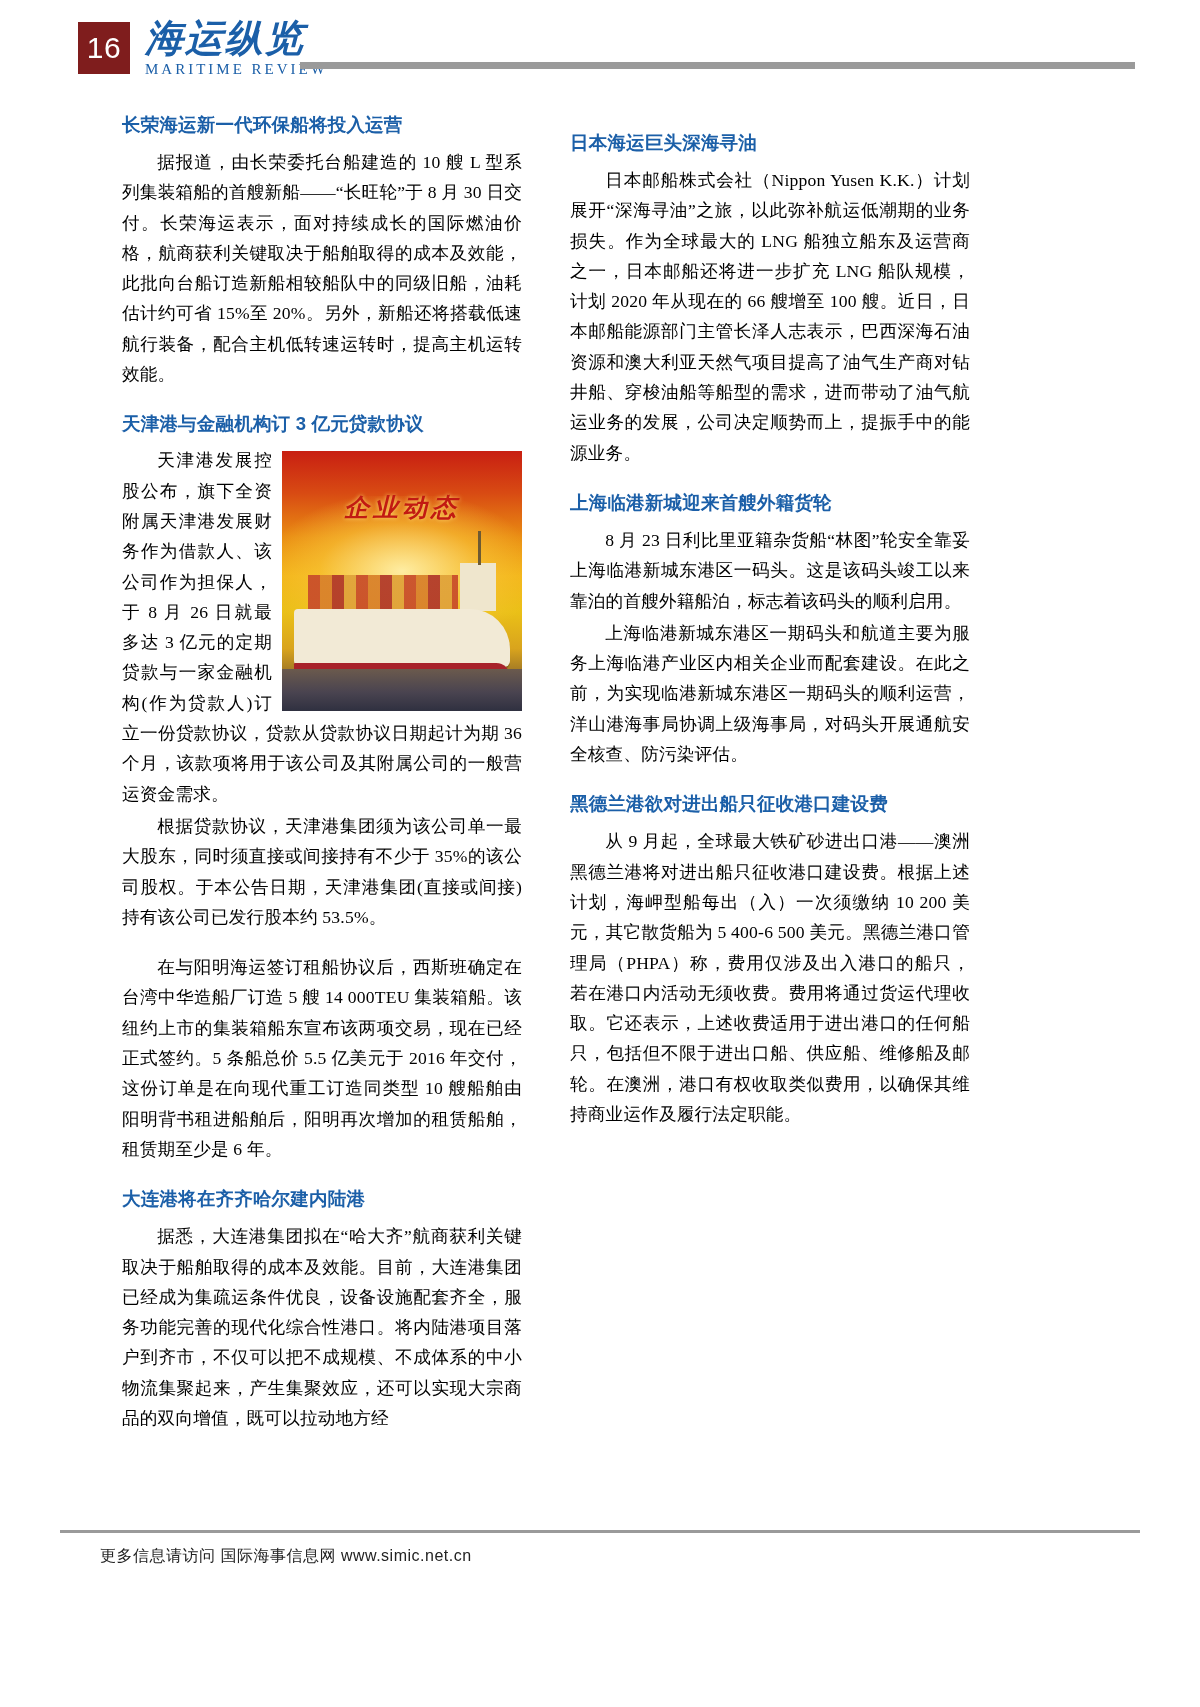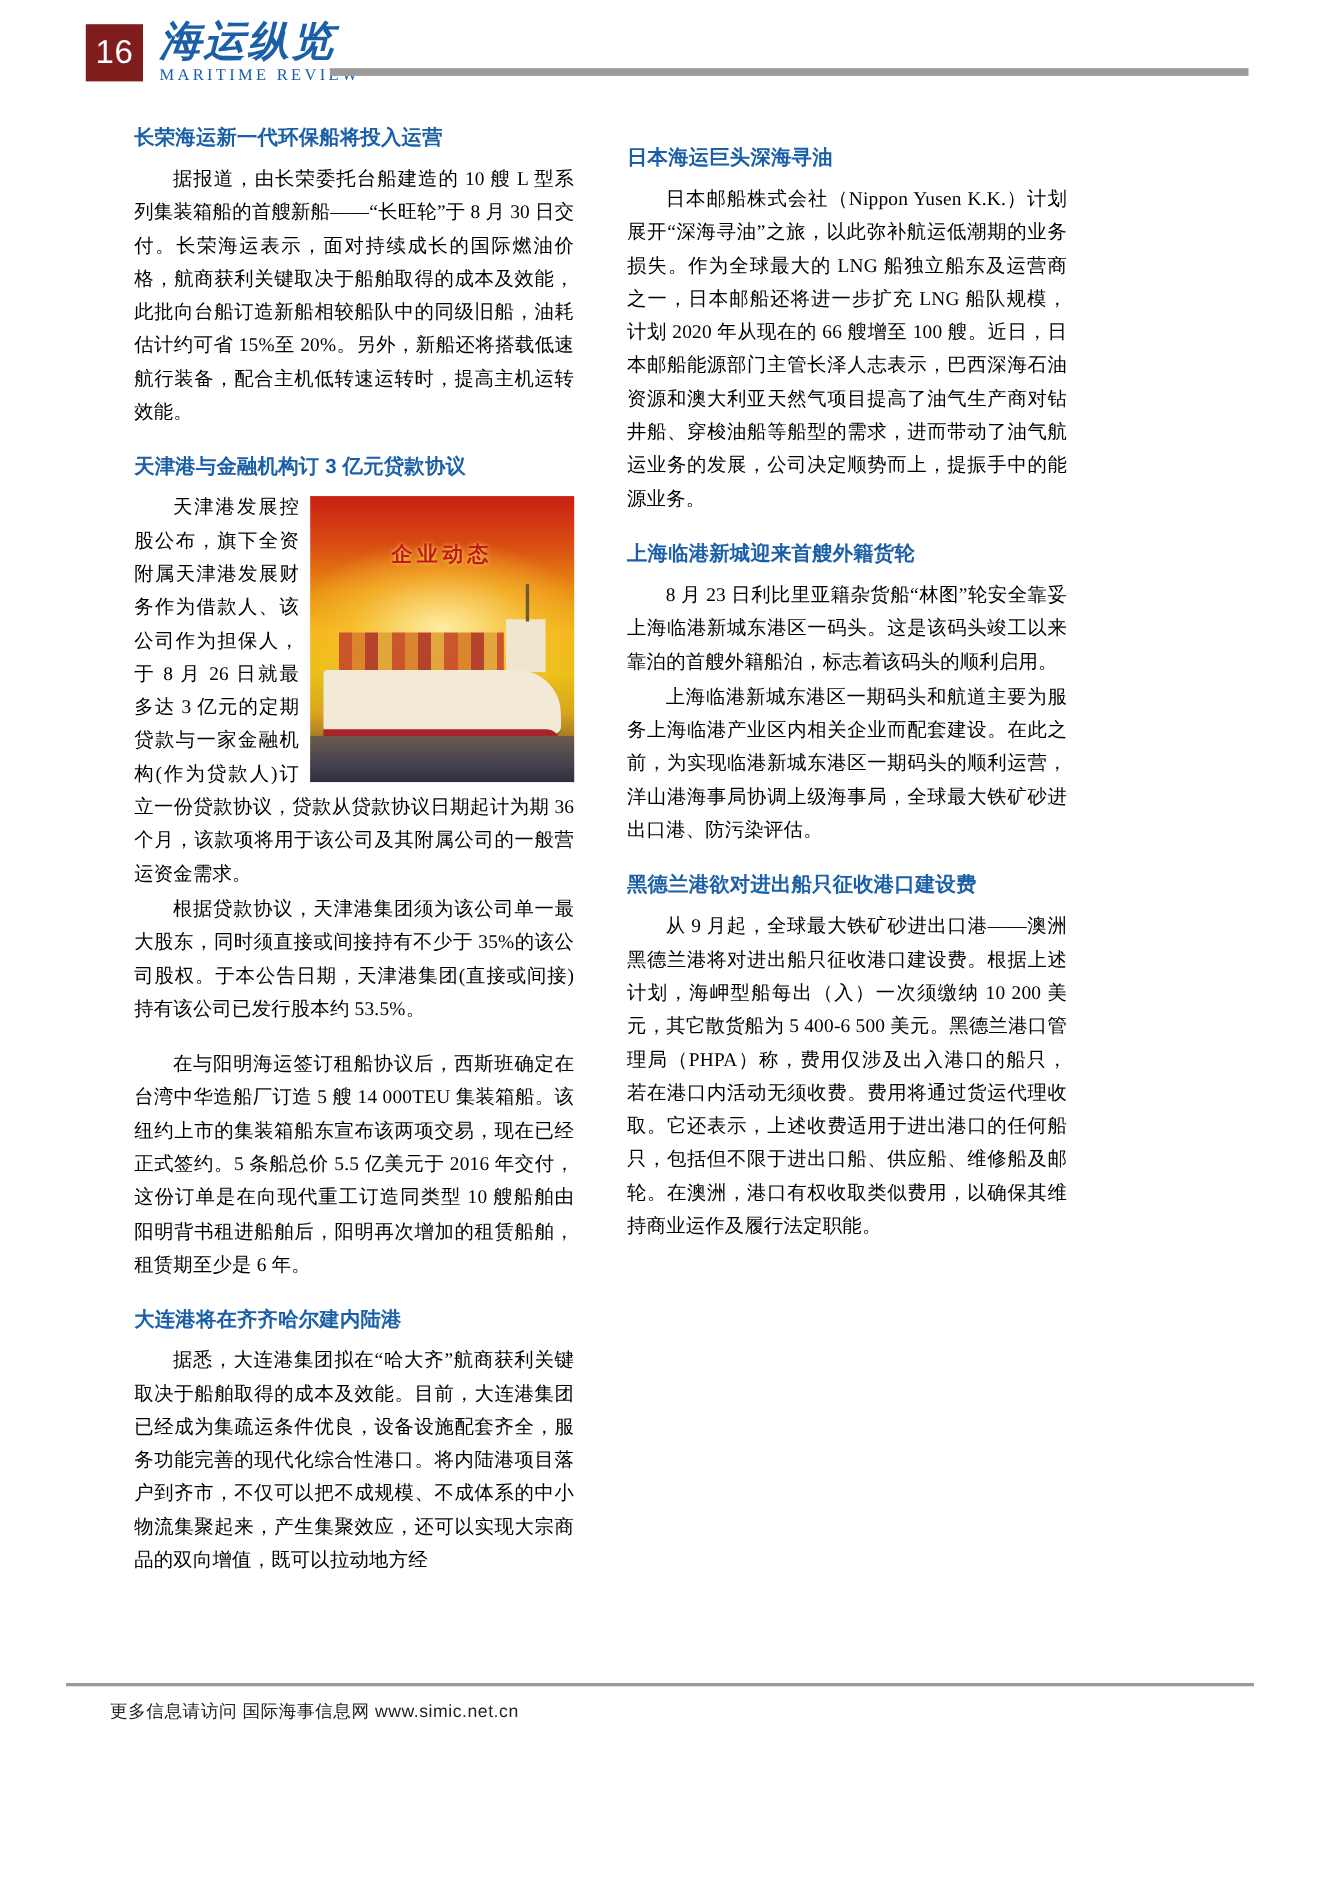--- a/index.html
+++ b/index.html
@@ -173,22 +173,23 @@
     height: 42px;
     background: linear-gradient(180deg,#6b5a4d 0%, #4a4450 55%, #2f3040 100%);
   }
   .figure .fig-caption {
     position: absolute;
     left: 0;
     top: 40px;
     width: 100%;
     text-align: center;
     font-family: "Liberation Sans", sans-serif;
-    font-size: 19px;
+    font-size: 25px;
     font-weight: bold;
+    font-style: italic;
     color: #c21a12;
     letter-spacing: 4px;
     text-shadow: 0 0 4px rgba(255,230,120,0.9);
   }
 
   
   .footer-rule {
     position: absolute;
     left: 60px;
     top: 1530px;
@@ -256,21 +257,21 @@
 
   <div class="gap-md"></div>
 
   <h2 class="section-title">日本海运巨头深海寻油</h2>
   <p class="body">日本邮船株式会社（Nippon Yusen K.K.）计划展开“深海寻油”之旅，以此弥补航运低潮期的业务损失。作为全球最大的 LNG 船独立船东及运营商之一，日本邮船还将进一步扩充 LNG 船队规模，计划 2020 年从现在的 66 艘增至 100 艘。近日，日本邮船能源部门主管长泽人志表示，巴西深海石油资源和澳大利亚天然气项目提高了油气生产商对钻井船、穿梭油船等船型的需求，进而带动了油气航运业务的发展，公司决定顺势而上，提振手中的能源业务。</p>
 
   <div class="gap-md"></div>
 
   <h2 class="section-title">上海临港新城迎来首艘外籍货轮</h2>
   <p class="body">8 月 23 日利比里亚籍杂货船“林图”轮安全靠妥上海临港新城东港区一码头。这是该码头竣工以来靠泊的首艘外籍船泊，标志着该码头的顺利启用。</p>
-  <p class="body">上海临港新城东港区一期码头和航道主要为服务上海临港产业区内相关企业而配套建设。在此之前，为实现临港新城东港区一期码头的顺利运营，洋山港海事局协调上级海事局，全球最大铁矿砂进出口港、防污染评估。</p>
+  <p class="body">上海临港新城东港区一期码头和航道主要为服务上海临港产业区内相关企业而配套建设。在此之前，为实现临港新城东港区一期码头的顺利运营，洋山港海事局协调上级海事局，对码头开展通航安全核查、防污染评估。</p>
 
   <div class="gap-md"></div>
 
   <h2 class="section-title">黑德兰港欲对进出船只征收港口建设费</h2>
   <p class="body">从 9 月起，全球最大铁矿砂进出口港——澳洲黑德兰港将对进出船只征收港口建设费。根据上述计划，海岬型船每出（入）一次须缴纳 10 200 美元，其它散货船为 5 400-6 500 美元。黑德兰港口管理局（PHPA）称，费用仅涉及出入港口的船只，若在港口内活动无须收费。费用将通过货运代理收取。它还表示，上述收费适用于进出港口的任何船只，包括但不限于进出口船、供应船、维修船及邮轮。在澳洲，港口有权收取类似费用，以确保其维持商业运作及履行法定职能。</p>
 </div>
 
 <div class="footer-rule"></div>
 <div class="footer-text">更多信息请访问 国际海事信息网 www.simic.net.cn</div>
 

